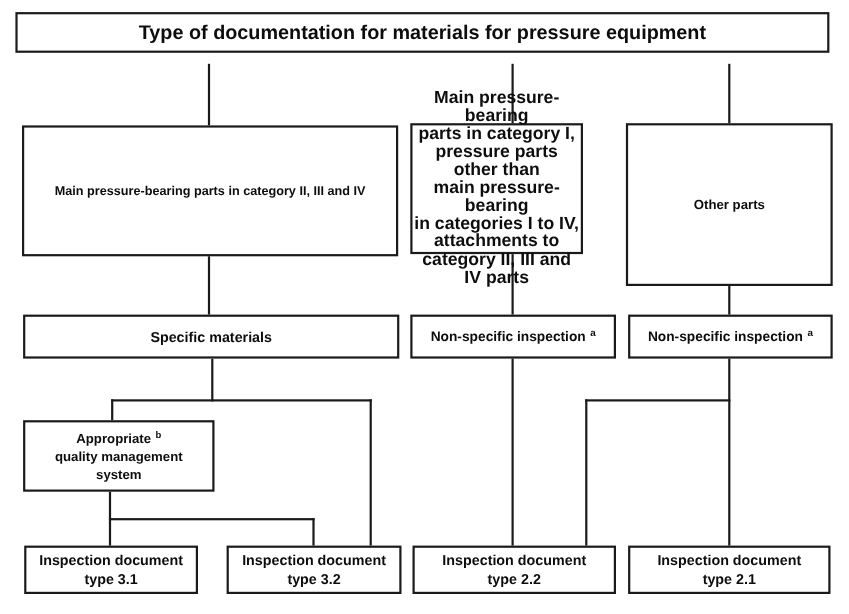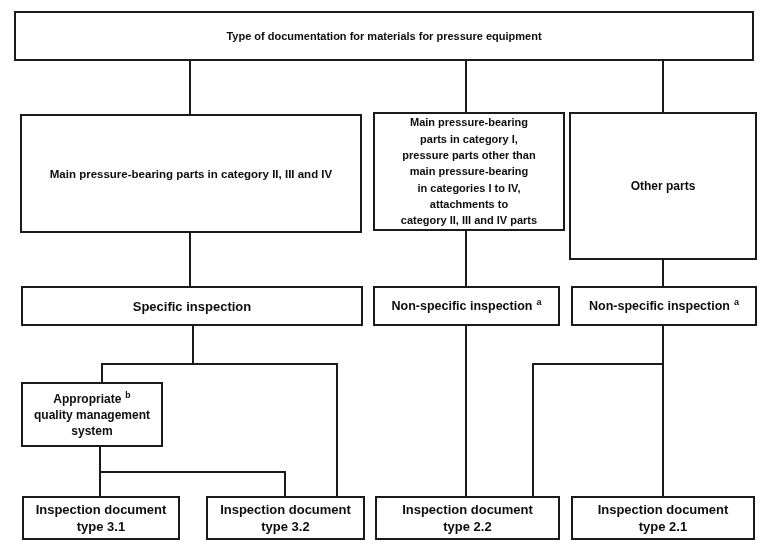--- a/index.html
+++ b/index.html
@@ -37,28 +37,28 @@
   .vline { width: 2px; }
   .hline { height: 2px; }
   sup.fn {
     font-size: 0.72em;
     vertical-align: super;
     line-height: 0;
     margin-left: 4px;
     font-weight: bold;
   }
   
-  #b-title   { left: 14px;  top: 11px;  width: 740px; height: 50px;  font-size: 11px; text-align: center; }
+  #b-title   { left: 14px;  top: 11px;  width: 740px; height: 37px;  font-size: 18px; text-align: center; }
   #b-left    { left: 20px;  top: 114px; width: 342px; height: 119px; font-size: 11.5px; align-items: center; }
-  #b-mid     { left: 373px; top: 112px; width: 192px; height: 119px; font-size: 11px; line-height: 16.3px; }
+  #b-mid     { left: 373px; top: 112px; width: 157px; height: 119px; font-size: 16px; line-height: 16.3px; }
   #b-right   { left: 569px; top: 112px; width: 188px; height: 148px; font-size: 12px; }
   #b-spec    { left: 21px;  top: 286px; width: 342px; height: 40px;  font-size: 13px; }
   #b-nsm     { left: 373px; top: 286px; width: 187px; height: 40px;  font-size: 12.5px; }
   #b-nsr     { left: 571px; top: 286px; width: 186px; height: 40px;  font-size: 12.5px; }
-  #b-qm      { left: 21px;  top: 382px; width: 142px; height: 65px;  font-size: 12px; line-height: 16px; }
+  #b-qm      { left: 21px;  top: 382px; width: 174px; height: 65px;  font-size: 12px; line-height: 16px; }
   #b-d31     { left: 22px;  top: 496px; width: 158px; height: 44px;  font-size: 13px; line-height: 17px; }
   #b-d32     { left: 206px; top: 496px; width: 159px; height: 44px;  font-size: 13px; line-height: 17px; }
   #b-d22     { left: 375px; top: 496px; width: 185px; height: 44px;  font-size: 13px; line-height: 17px; }
   #b-d21     { left: 571px; top: 496px; width: 184px; height: 44px;  font-size: 13px; line-height: 17px; }
 </style>
 </head>
 <body>
 
 <div id="canvas">
 
@@ -101,21 +101,21 @@
 in categories I to IV,
 attachments to
 category II, III and IV parts</span>
   </div>
 
   <div class="box" id="b-right">
     <span>Other parts</span>
   </div>
 
   <div class="box" id="b-spec">
-    <span>Specific inspection</span>
+    <span>Specific materials</span>
   </div>
 
   <div class="box" id="b-nsm">
     <span><span>Non-specific inspection</span><sup class="fn">a</sup></span>
   </div>
 
   <div class="box" id="b-nsr">
     <span><span>Non-specific inspection</span><sup class="fn">a</sup></span>
   </div>
 

